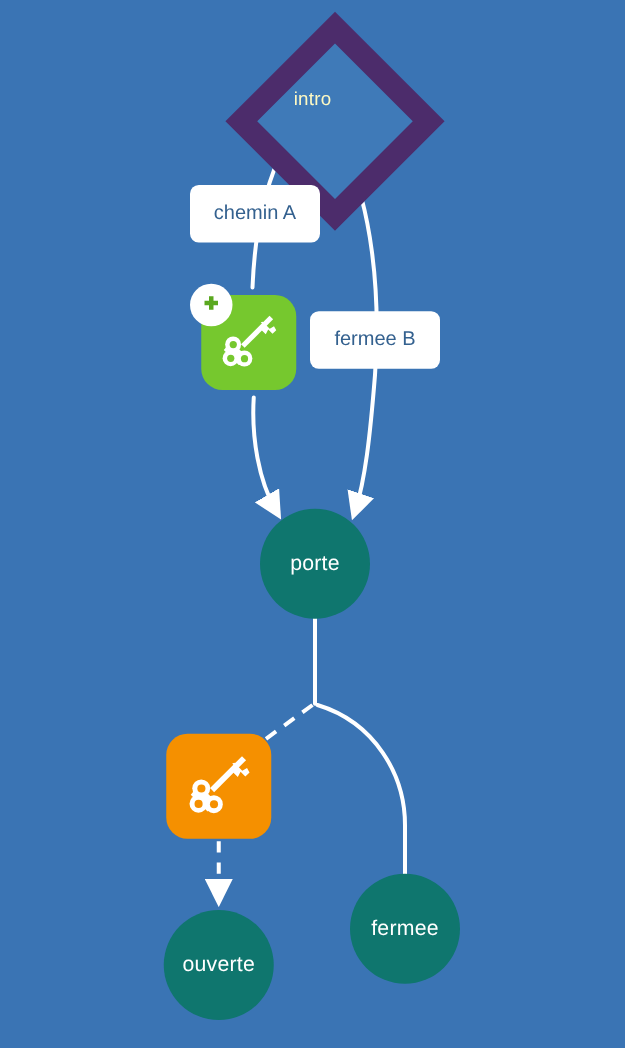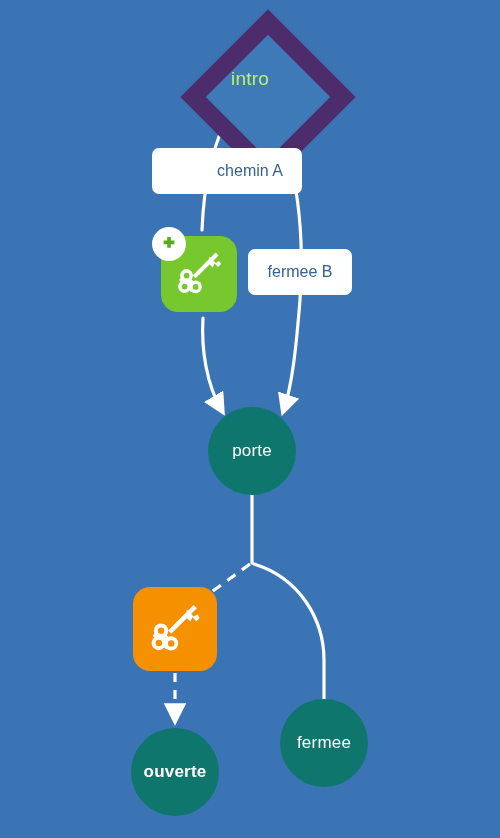--- a/index.html
+++ b/index.html
@@ -42,22 +42,22 @@
     margin-left: -44px;
     margin-top: -44px;
     transform: rotate(45deg);
     background: #3f7ab8;
     border: 18px solid #4c2c6b;
     box-sizing: content-box;
   }
   .node-diamond .node-label {
     position: relative;
     z-index: 2;
-    color: #bef264;
-    font-size: 19px;
+    color: #fef9c3;
+    font-size: 15px;
     letter-spacing: 0.2px;
   }
   
   .node-circle {
     border-radius: 50%;
     background: #0f766e;
   }
   .node-circle .node-label {
     color: #ffffff;
     font-size: 17px;
@@ -161,27 +161,27 @@
       <circle cx="10.5" cy="37.5" r="6.4"></circle>
       <circle cx="21.5" cy="37.8" r="6.4"></circle>
       <path d="M11 24 L23 36 L17 43 L5 31 Z"></path>
       <circle cx="12.6" cy="26.6" r="2.9" fill="#f59000"></circle>
       <circle cx="10.6" cy="37.6" r="2.9" fill="#f59000"></circle>
       <circle cx="21.6" cy="37.9" r="2.9" fill="#f59000"></circle>
     </g>
   </svg>
 </div>
 
-<div class="node node-circle" style="left:131px; top:728px; width:88px; height:88px;font-weight:bold;">
+<div class="node node-circle" style="left:131px; top:728px; width:88px; height:88px;">
   <span class="node-label">ouverte</span>
 </div>
 
 <div class="node node-circle" style="left:280px; top:699px; width:88px; height:88px;">
   <span class="node-label">fermee</span>
 </div>
 
-<div class="edge-label" style="left:152px; top:148px; width:104px; height:46px;padding-left:46px;">
+<div class="edge-label" style="left:152px; top:148px; width:104px; height:46px;">
   <span>chemin A</span>
 </div>
 
 <div class="edge-label" style="left:248px; top:249px; width:104px; height:46px;">
   <span>fermee B</span>
 </div>
 
 </body></html>

